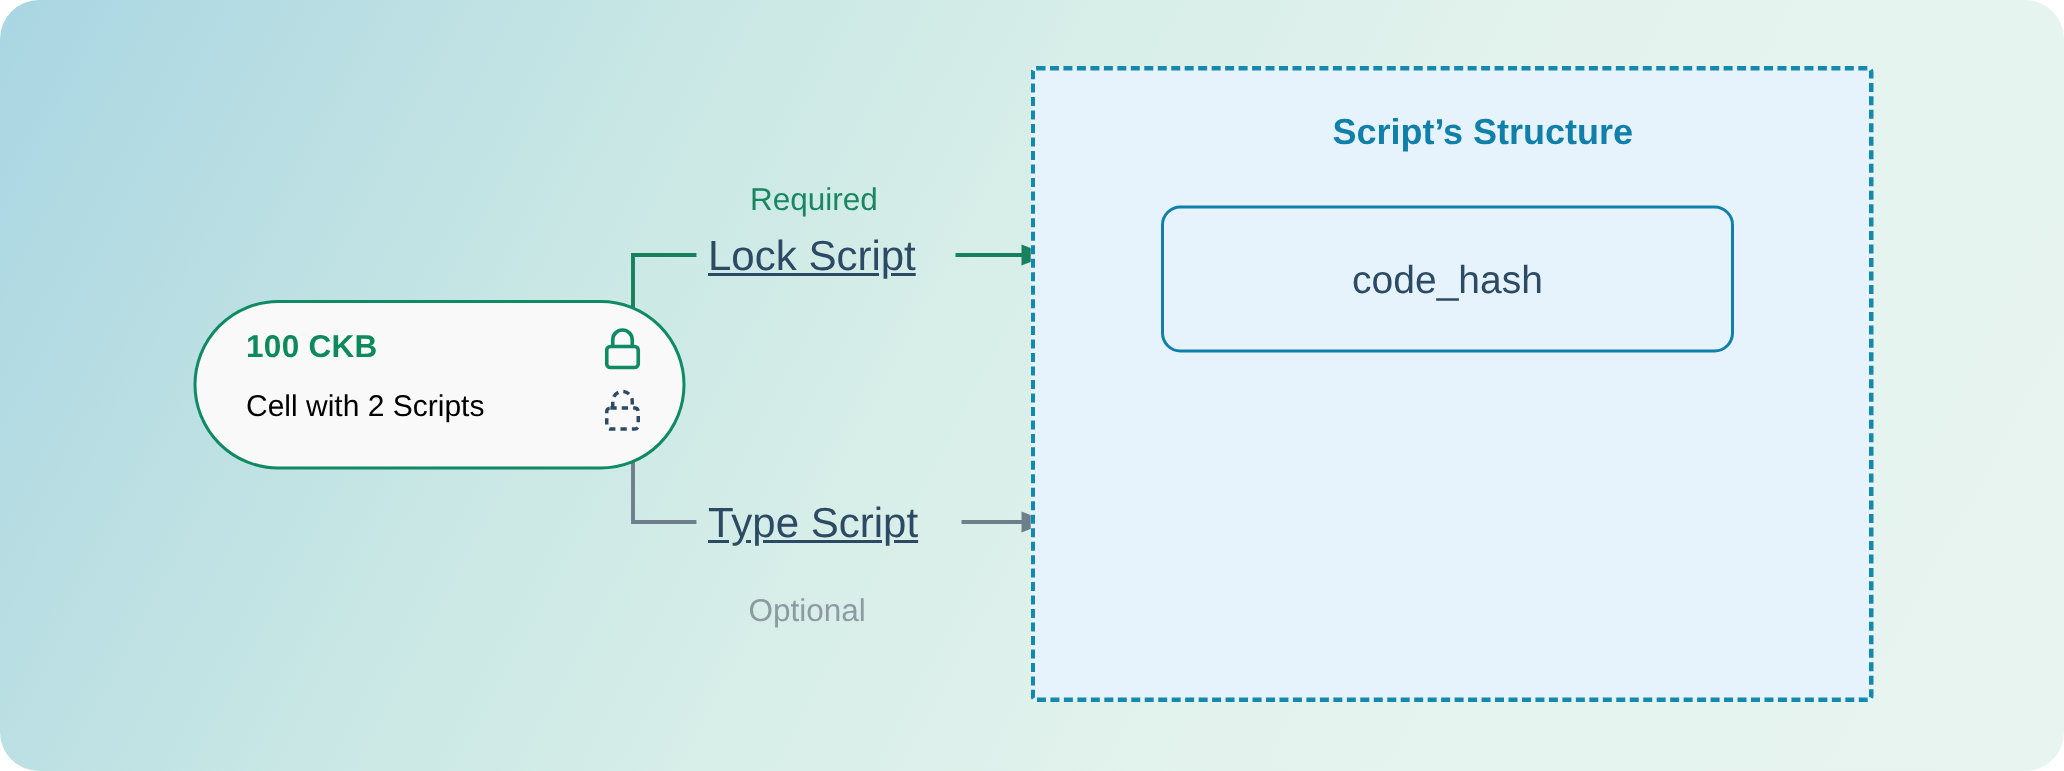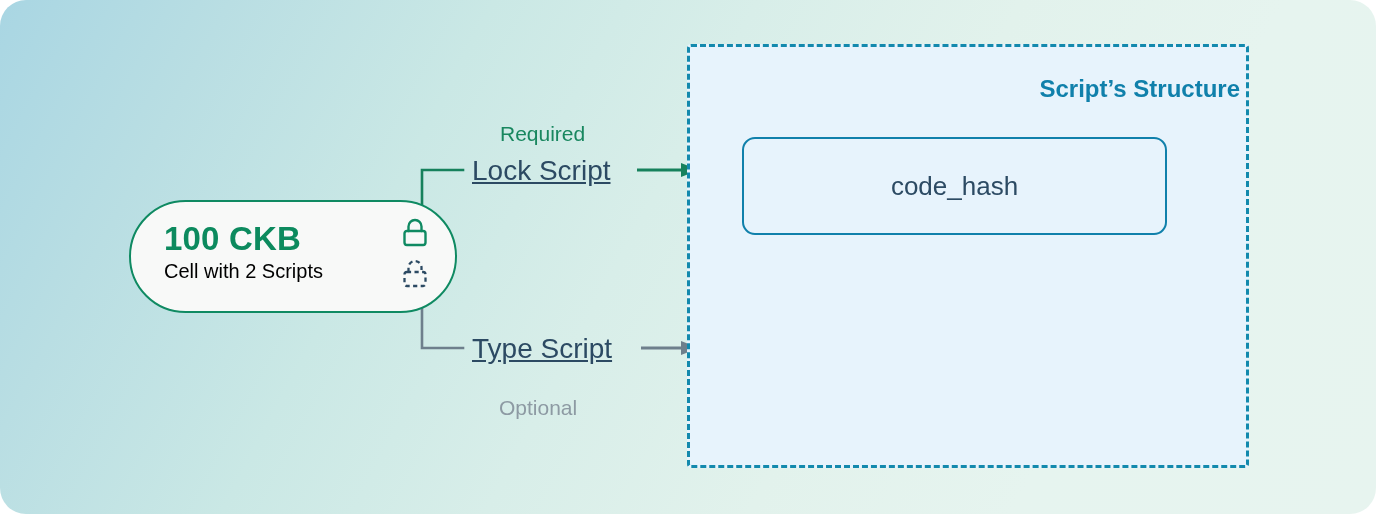--- a/index.html
+++ b/index.html
@@ -34,21 +34,21 @@
     height: 113px;
     border: 2px solid #0f8a62;
     border-radius: 57px;
     background: #f8f9f8;
     box-sizing: border-box;
   }
   #cell-amount {
     position: absolute;
     left: 33px;
     top: 18px;
-    font-size: 33px;
+    font-size: 21px;
     font-weight: bold;
     color: #0c8a5e;
     letter-spacing: .2px;
     white-space: nowrap;
   }
   #cell-subtitle {
     position: absolute;
     left: 33px;
     top: 58px;
     font-size: 20px;
@@ -108,31 +108,31 @@
     box-sizing: border-box;
     border: 3px dashed #1389ad;
     border-radius: 4px;
     background: #e7f3fc;
   }
   #structure-title {
     position: absolute;
     left: 0;
     right: 6px;
     top: 28px;
-    text-align: right;
+    text-align: center;
     font-size: 24px;
     font-weight: bold;
     color: #1080ab;
     padding-left: 47px;
   }
   #structure-table {
     position: absolute;
-    left: 52px;
+    left: 84px;
     top: 90px;
-    width: 425px;
+    width: 382px;
     border: 2px solid #1080ab;
     border-radius: 13px;
     box-sizing: border-box;
     overflow: hidden;
   }
   .structure-row {
     height: 94px;
     display: flex;
     align-items: center;
     justify-content: center;

